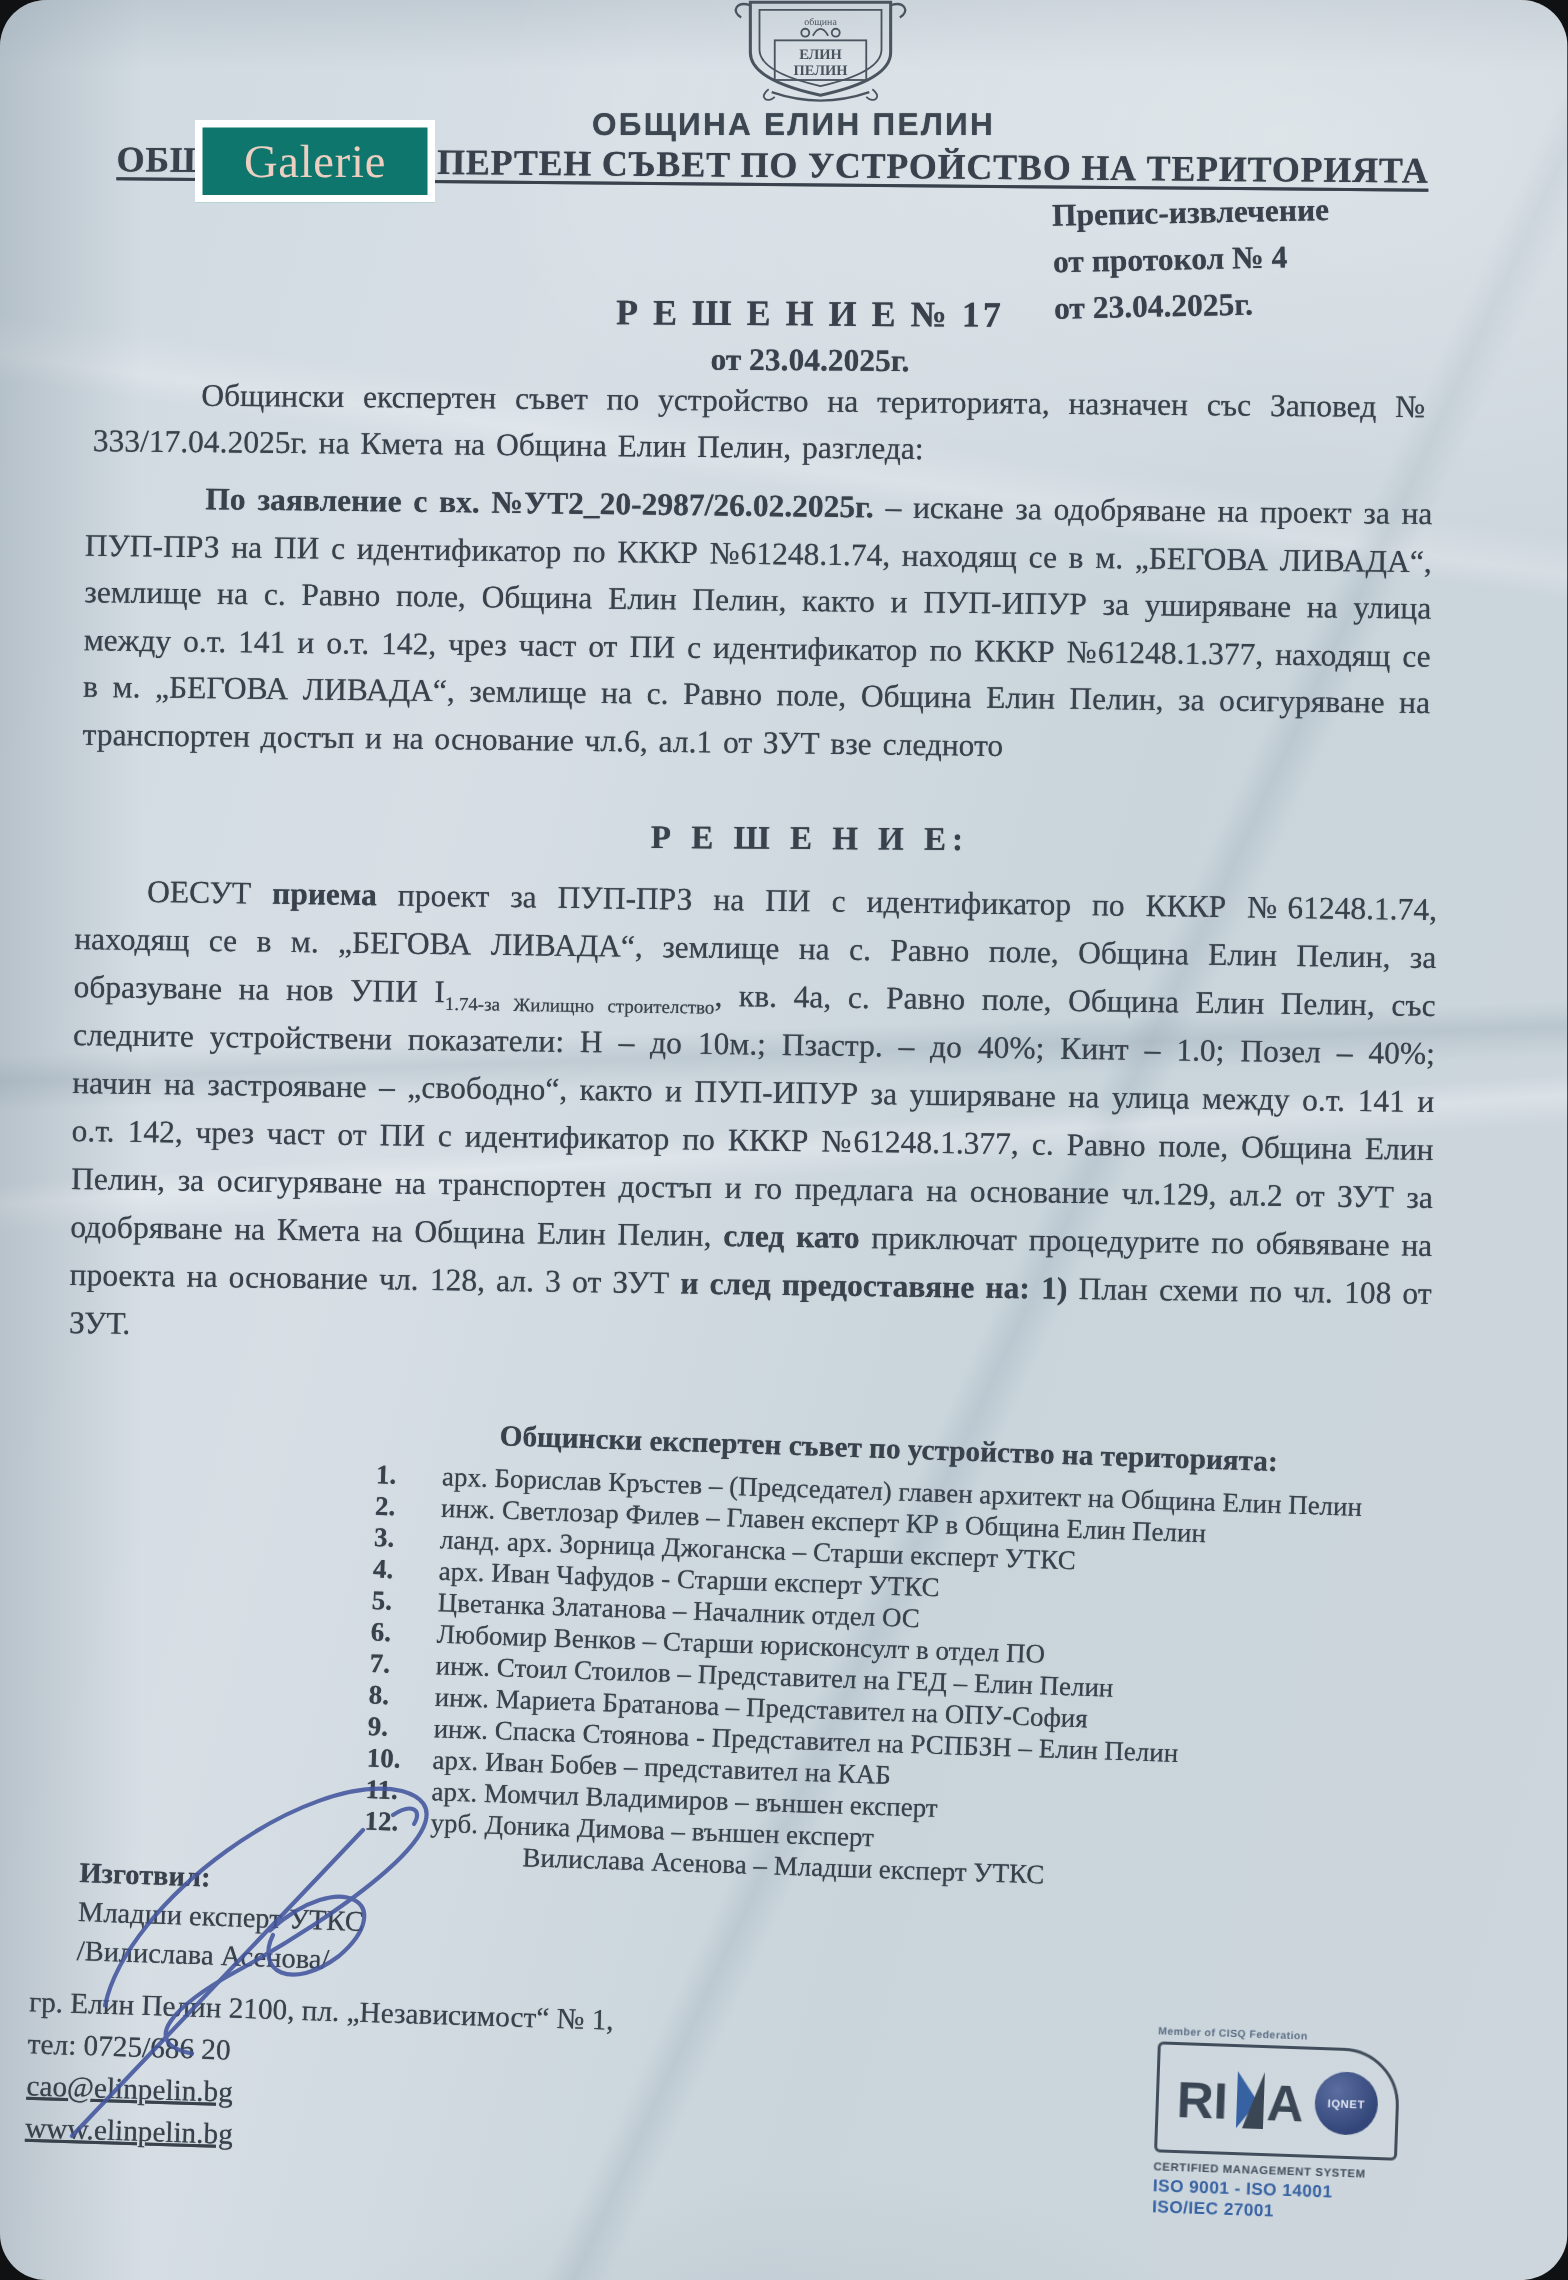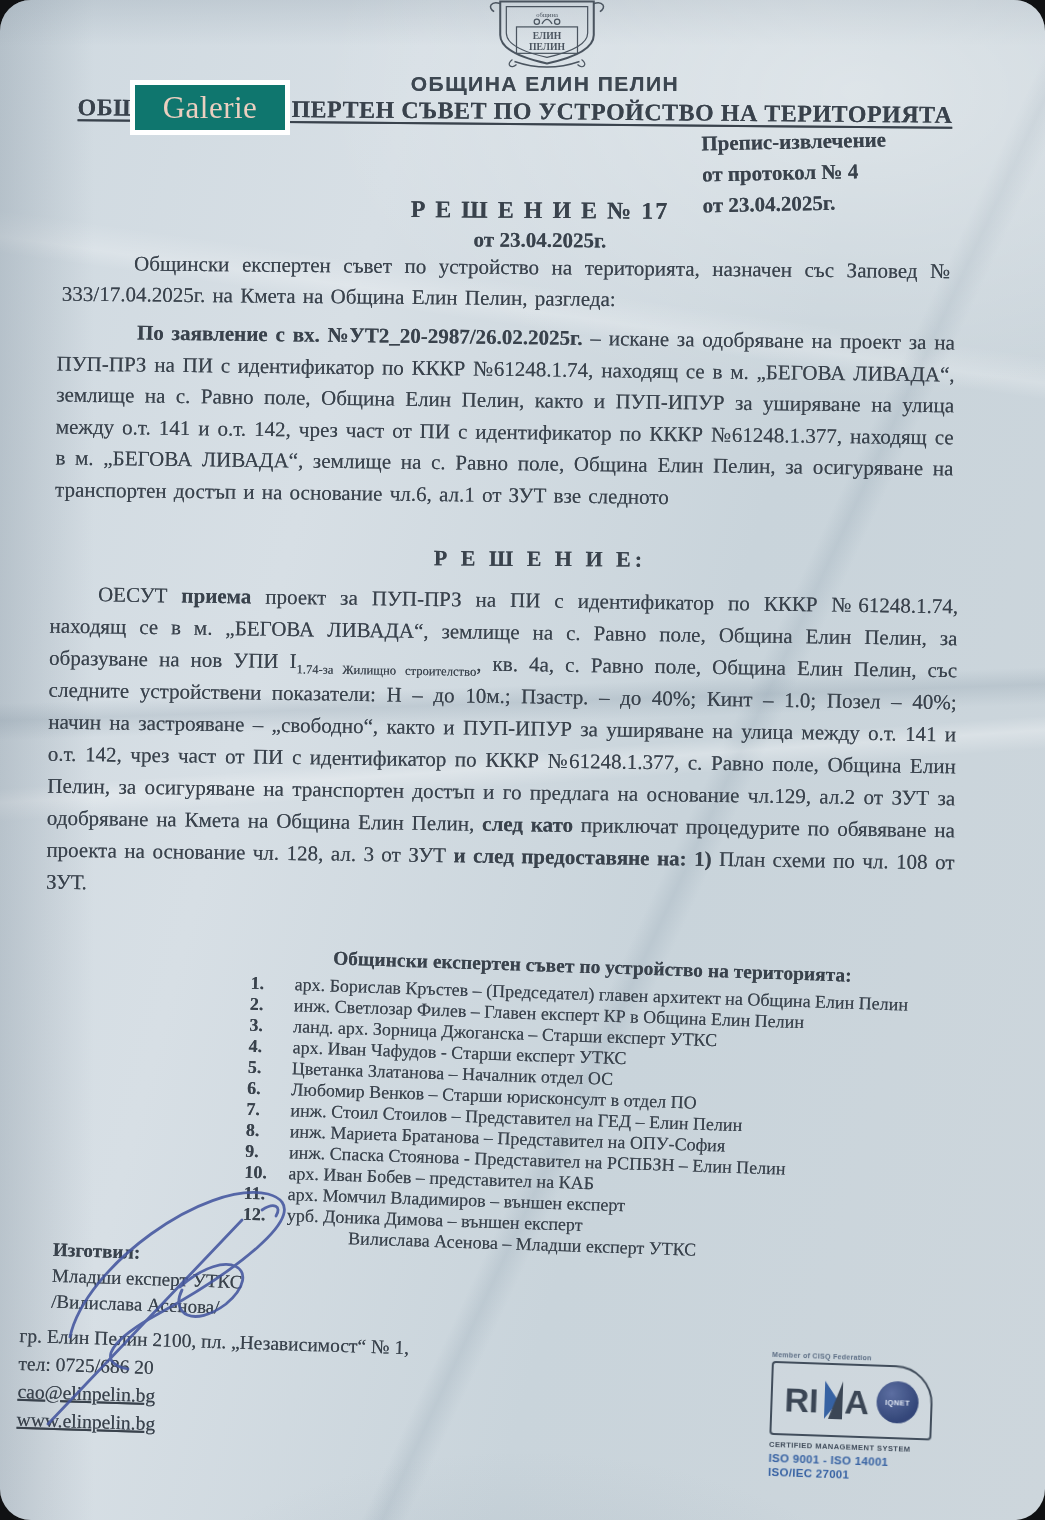--- a/index.html
+++ b/index.html
@@ -22,21 +22,21 @@
       linear-gradient(176deg, transparent 49.5%, rgba(255,255,255,.30) 50.4%, transparent 51.6%),
       linear-gradient(115deg, transparent 61%, rgba(126,146,162,.18) 62.2%, transparent 63.6%),
       linear-gradient(8deg,  transparent 76%, rgba(255,255,255,.22) 77%, transparent 78.6%),
       radial-gradient(700px 420px at 50% 112%, rgba(118,134,148,.22), transparent 60%),
       linear-gradient(105deg,#cfd9e0 0%,#d7dfe5 30%,#c9d4db 62%,#cdd6dc 100%);}
   .soft{text-shadow:0 0 .6px rgba(57,66,76,.75);}
   .abs{position:absolute;}
   .b{font-weight:bold;}
   sub{font-size:.6em;line-height:0;}
   
-  .muni{left:300px;top:72px;width:490px;text-align:center;font-family:"Liberation Sans",sans-serif;
+  .muni{left:284px;top:72px;width:490px;text-align:center;font-family:"Liberation Sans",sans-serif;
         font-weight:bold;font-size:21px;letter-spacing:1.5px;color:#3d4751;}
   .ctitle{left:55px;top:98px;width:920px;text-align:center;font-weight:bold;font-size:24px;
           letter-spacing:.5px;text-decoration:underline;text-underline-offset:4px;
           text-decoration-thickness:2px;transform:rotate(.5deg);}
   .transcript{left:702px;top:126px;width:240px;font-weight:bold;font-size:21px;line-height:31px;transform:rotate(-1.2deg);}
   .h-dec{left:240px;top:197px;width:600px;text-align:center;font-weight:bold;font-size:24px;letter-spacing:2px;transform:rotate(.4deg);}
   .h-date{left:240px;top:228px;width:600px;text-align:center;font-weight:bold;font-size:21px;transform:rotate(.4deg);}
   .para{font-size:21px;line-height:31px;text-align:justify;word-spacing:2px;}
   .p-intro{left:62px;top:252px;width:888px;text-indent:72px;transform:rotate(.55deg);}
   .p-req{left:56px;top:322px;width:898px;text-indent:80px;transform:rotate(.7deg);line-height:31.5px;}

